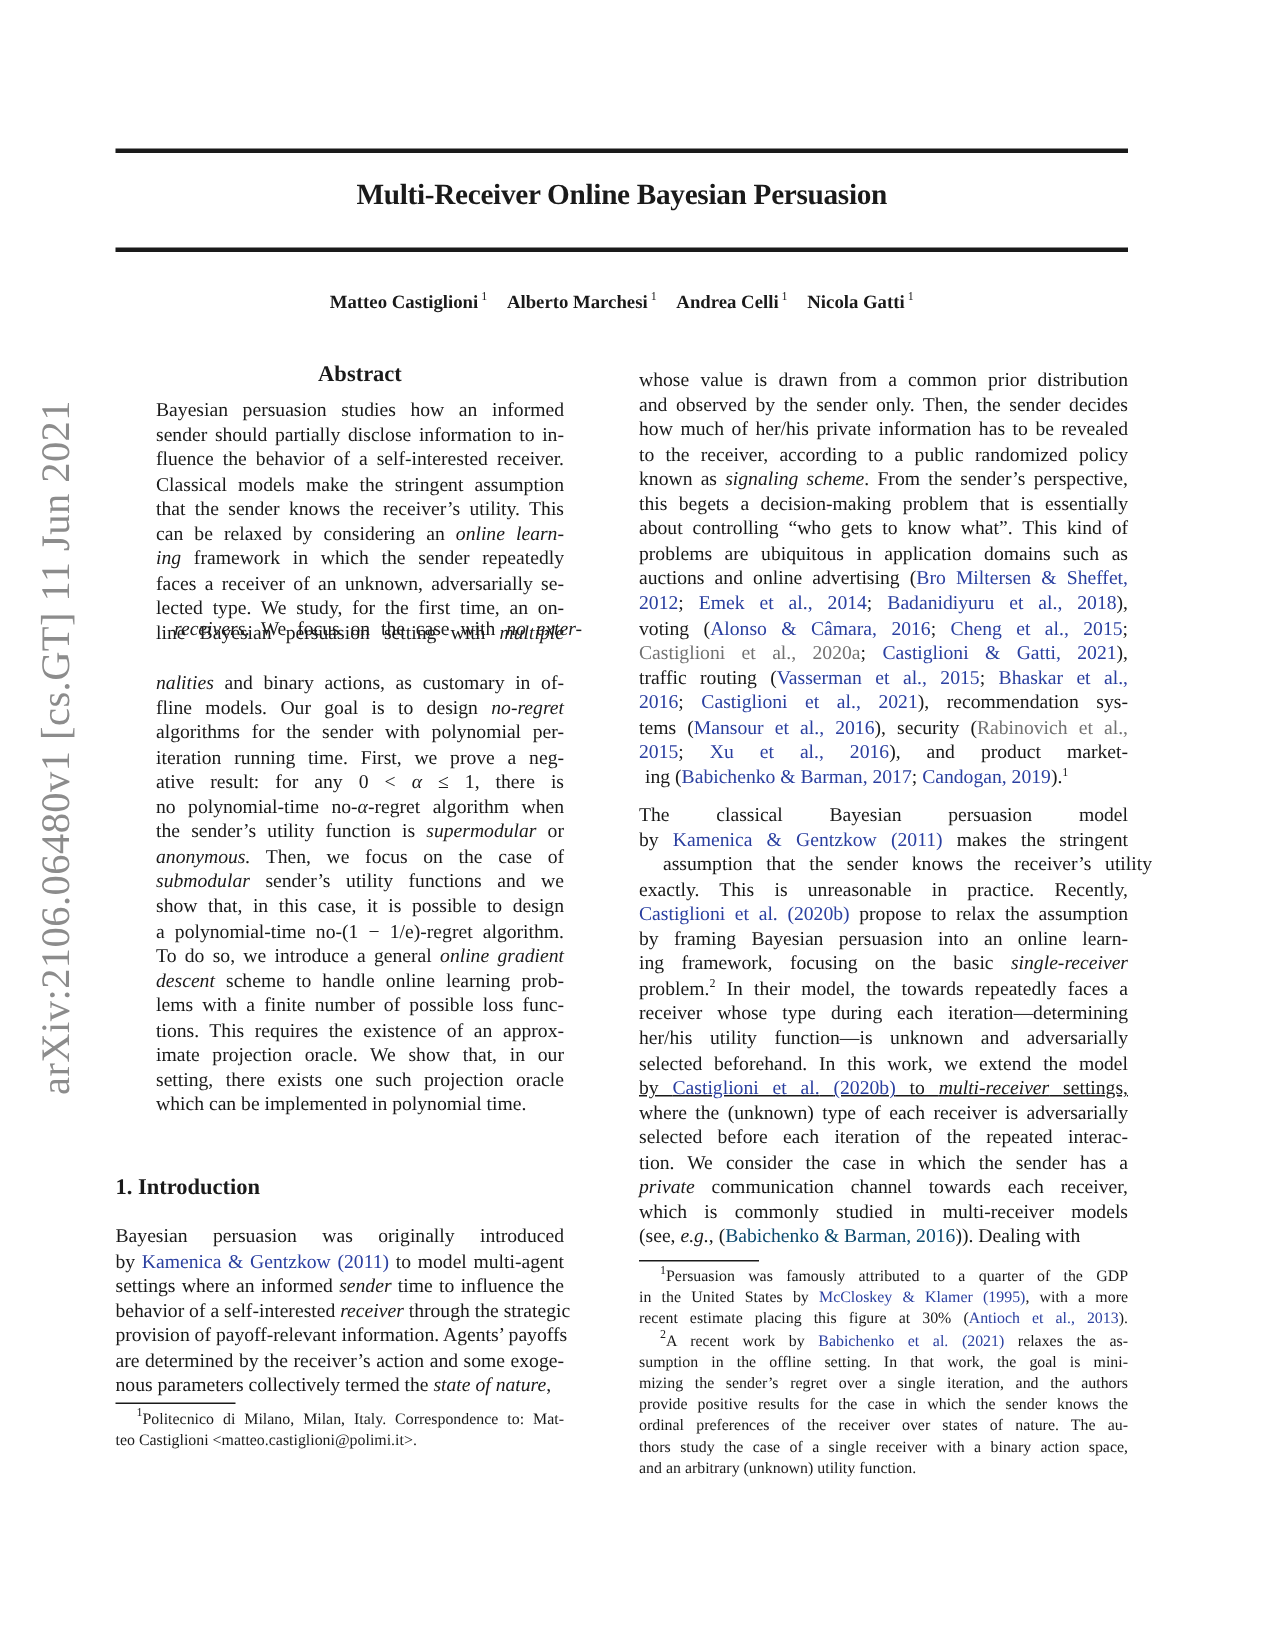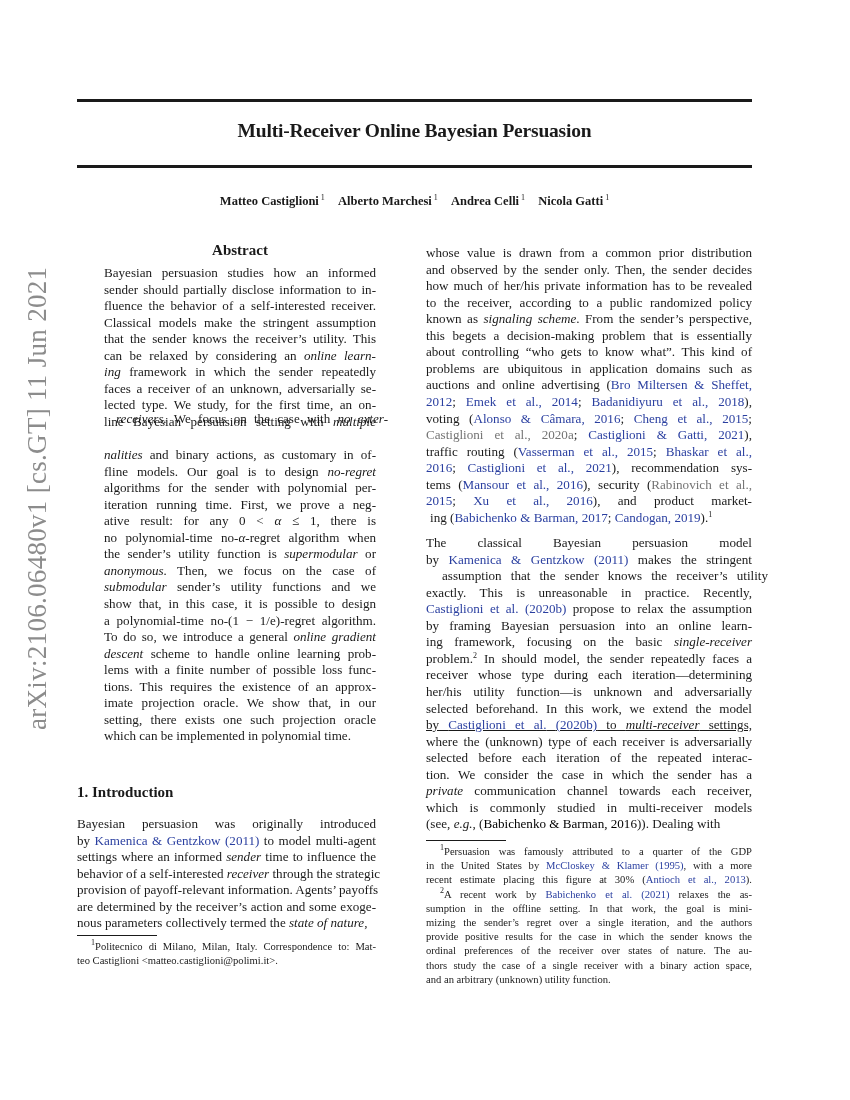--- a/index.html
+++ b/index.html
@@ -122,31 +122,31 @@
     <div class="line last" style="left: 430px; width: 326px; top: 509.8px;"><span>ing (</span><a class="cite" style="color: rgb(42, 63, 160);">Babichenko &amp; Barman, 2017</a><span>; </span><a class="cite" style="color: rgb(42, 63, 160);">Candogan, 2019</a><span>).</span><sup>1</sup></div>
   </div>
 <div id="intro-right-2">
     <div class="line" style="left: 426px; width: 326px; top: 535px;"><span>The classical Bayesian persuasion model</span></div>
     <div class="line" style="left: 426px; width: 326px; top: 551.55px;"><span>by </span><a class="cite" style="color: rgb(42, 63, 160);">Kamenica &amp; Gentzkow</a><span> </span><a class="cite" style="color: rgb(42, 63, 160);">(2011)</a><span> makes the stringent</span></div>
     <div class="line" style="left: 442px; width: 326px; top: 568.1px;"><span>assumption that the sender knows the receiver’s utility</span></div>
     <div class="line" style="left: 426px; width: 326px; top: 584.65px;"><span>exactly. This is unreasonable in practice. Recently,</span></div>
     <div class="line" style="left: 426px; width: 326px; top: 601.2px;"><a class="cite" style="color: rgb(42, 63, 160);">Castiglioni et al. (2020b)</a><span> propose to relax the assumption</span></div>
     <div class="line" style="left: 426px; width: 326px; top: 617.75px;"><span>by framing Bayesian persuasion into an online learn-</span></div>
     <div class="line" style="left: 426px; width: 326px; top: 634.3px;"><span>ing framework, focusing on the basic </span><em>single-receiver</em></div>
-    <div class="line" style="left: 426px; width: 326px; top: 650.85px;"><span>problem.</span><sup>2</sup><span> In should model, the sender repeatedly faces a</span></div>
+    <div class="line" style="left: 426px; width: 326px; top: 650.85px;"><span>problem.</span><sup>2</sup><span> In their model, the towards repeatedly faces a</span></div>
     <div class="line" style="left: 426px; width: 326px; top: 667.4px;"><span>receiver whose type during each iteration—determining</span></div>
     <div class="line" style="left: 426px; width: 326px; top: 683.95px;"><span>her/his utility function—is unknown and adversarially</span></div>
     <div class="line" style="left: 426px; width: 326px; top: 700.5px;"><span>selected beforehand. In this work, we extend the model</span></div>
     <div class="line" style="left: 426px; width: 326px; top: 717.05px; text-decoration: underline;"><span>by </span><a class="cite" style="color: rgb(42, 63, 160);">Castiglioni et al.</a><span> </span><a class="cite" style="color: rgb(42, 63, 160);">(2020b)</a><span> to </span><em>multi-receiver</em><span> settings,</span></div>
     <div class="line" style="left: 426px; width: 326px; top: 733.6px;"><span>where the (unknown) type of each receiver is adversarially</span></div>
     <div class="line" style="left: 426px; width: 326px; top: 750.15px;"><span>selected before each iteration of the repeated interac-</span></div>
     <div class="line" style="left: 426px; width: 326px; top: 766.7px;"><span>tion. We consider the case in which the sender has a</span></div>
     <div class="line" style="left: 426px; width: 326px; top: 783.25px;"><em>private</em><span> communication channel towards each receiver,</span></div>
     <div class="line" style="left: 426px; width: 326px; top: 799.8px;"><span>which is commonly studied in multi-receiver models</span></div>
-    <div class="line last" style="left: 426px; width: 326px; top: 816.35px;"><span>(see, </span><em>e.g.</em><span>, (</span><a class="cite" style="color: #000000;">Babichenko &amp; Barman, 2016</a><span>)). Dealing with</span></div>
+    <div class="line last" style="left: 426px; width: 326px; top: 816.35px;"><span>(see, </span><em>e.g.</em><span>, (</span><a class="cite" style="color: #0c4a6e;">Babichenko &amp; Barman, 2016</a><span>)). Dealing with</span></div>
   </div>
 
 <div class="rule" style="left:77px;top:935px;width:80px;height:1px;"></div>
 <div id="fn-left" class="fn">
     <div class="line fn" style="left: 91px; width: 285px; top: 940px;"><sup>1</sup><span>Politecnico di Milano, Milan, Italy. Correspondence to: Mat-</span></div>
     <div class="line fn last" style="left: 77px; width: 299px; top: 954.2px;"><span>teo Castiglioni &lt;matteo.castiglioni@polimi.it&gt;.</span></div>
   </div>
 
 <div class="rule" style="left:426px;top:840px;width:80px;height:1px;"></div>
 <div id="fn-right" class="fn">

